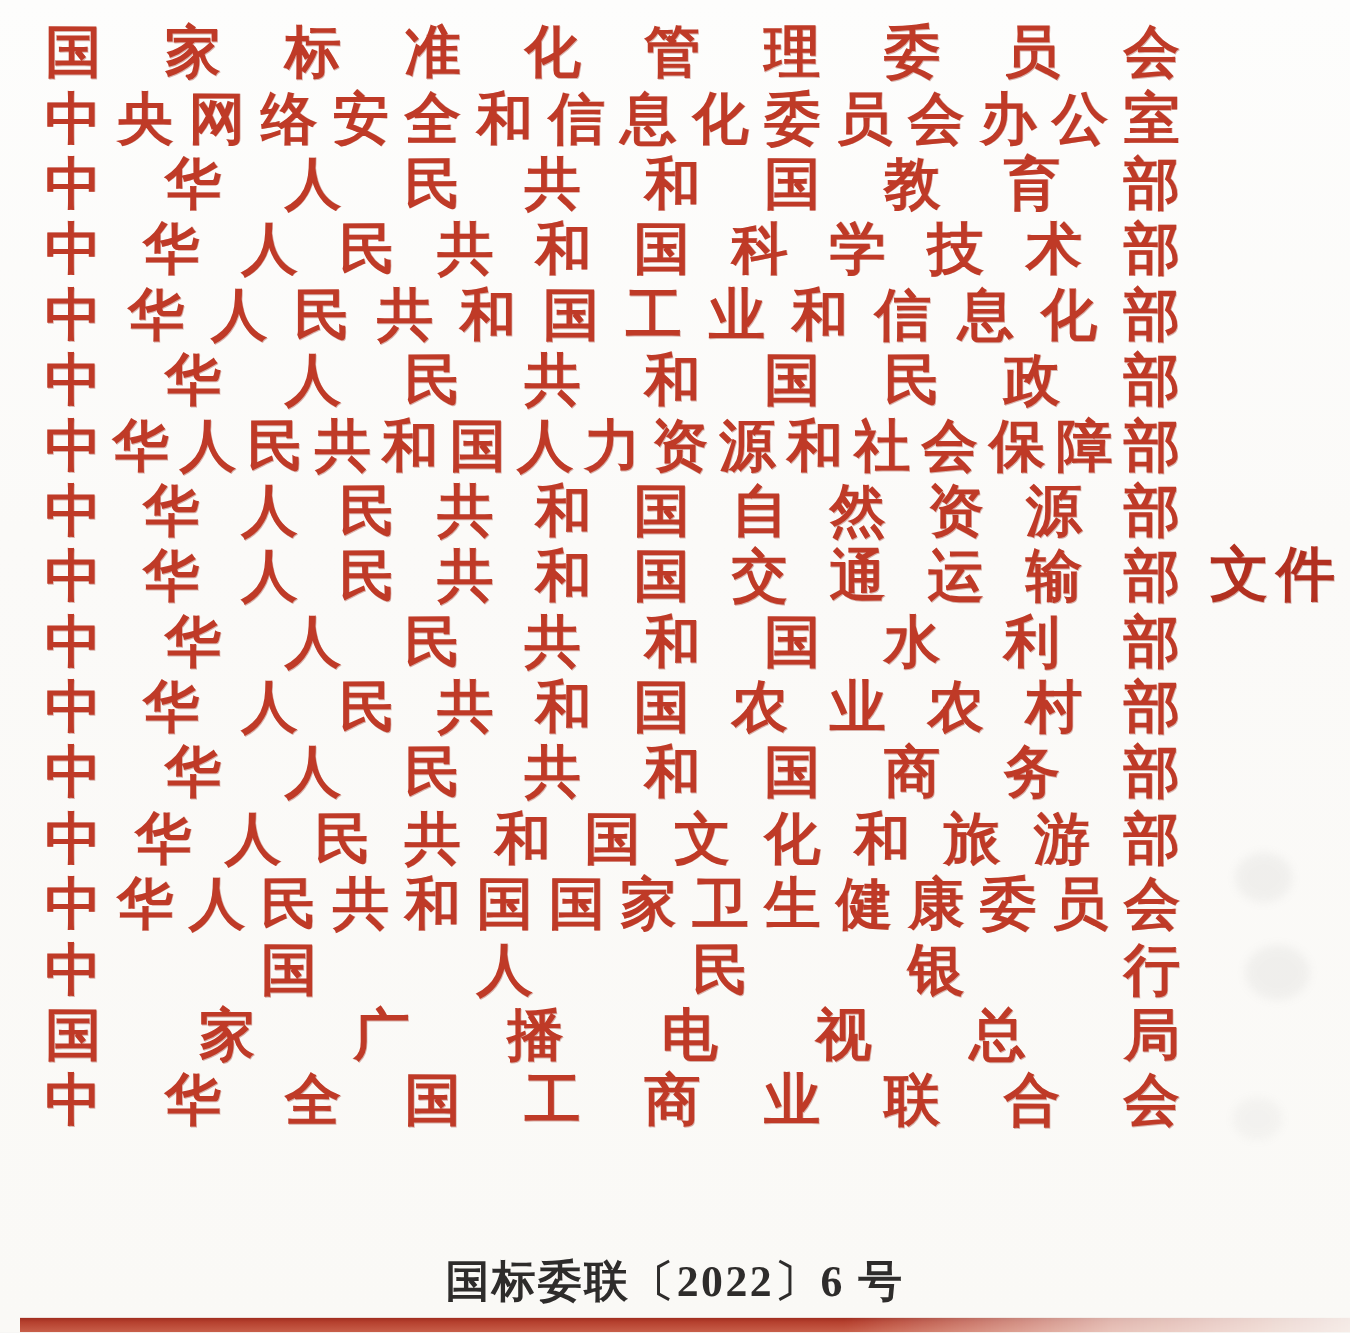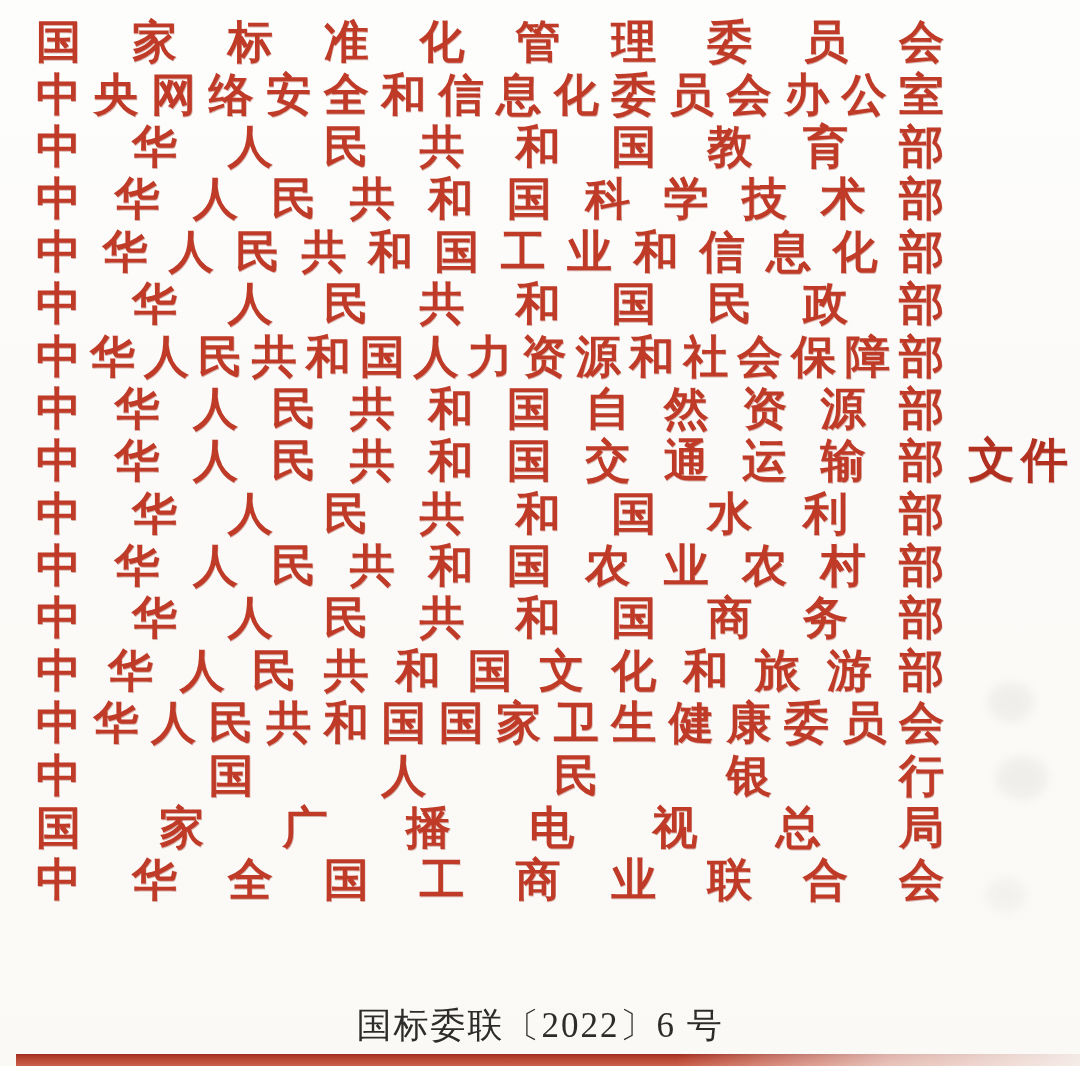--- a/index.html
+++ b/index.html
@@ -53,21 +53,21 @@
   
   .doc-number {
     position: absolute;
     left: 0;
     top: 1002px;
     width: 100%;
     text-align: center;
     font-size: 35px;
     letter-spacing: 2px;
     color: #2e2c2b;
-    font-weight: 400;
+    font-weight: 700;
   }
   
   .red-rule {
     position: absolute;
     left: 16px;
     right: 0;
     bottom: 0;
     height: 12px;
     background: linear-gradient(180deg, #9e2c1e 0%, #b5402e 30%, #c9604b 100%);
     -webkit-mask-image: linear-gradient(to right, #000 0%, #000 62%, rgba(0,0,0,0.35) 82%, rgba(0,0,0,0.08) 100%);

